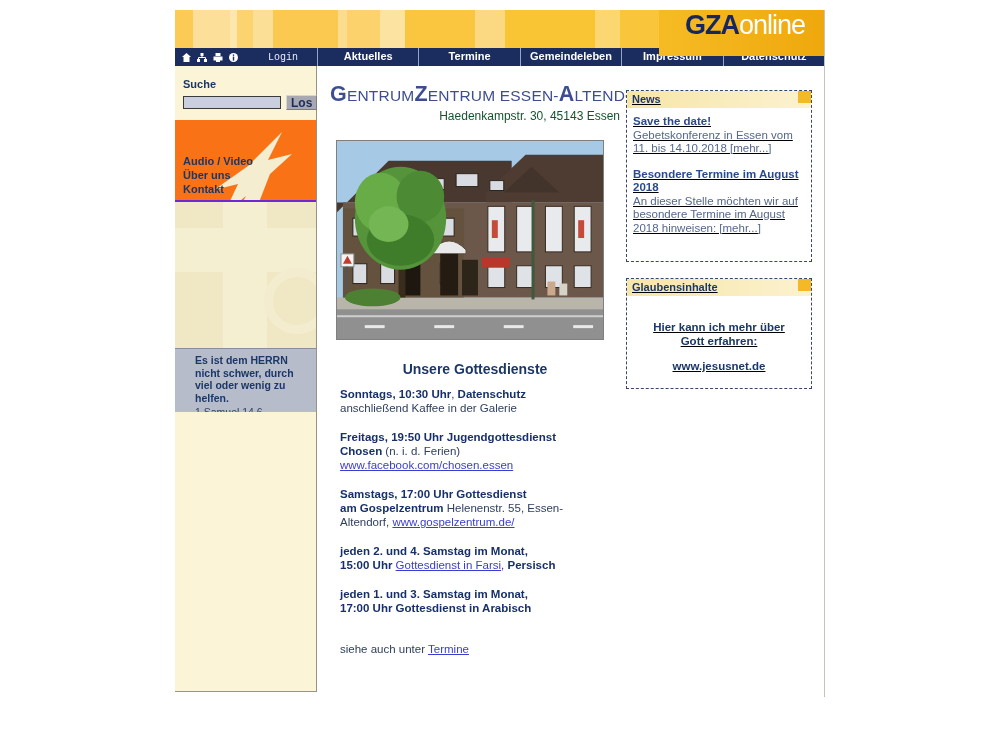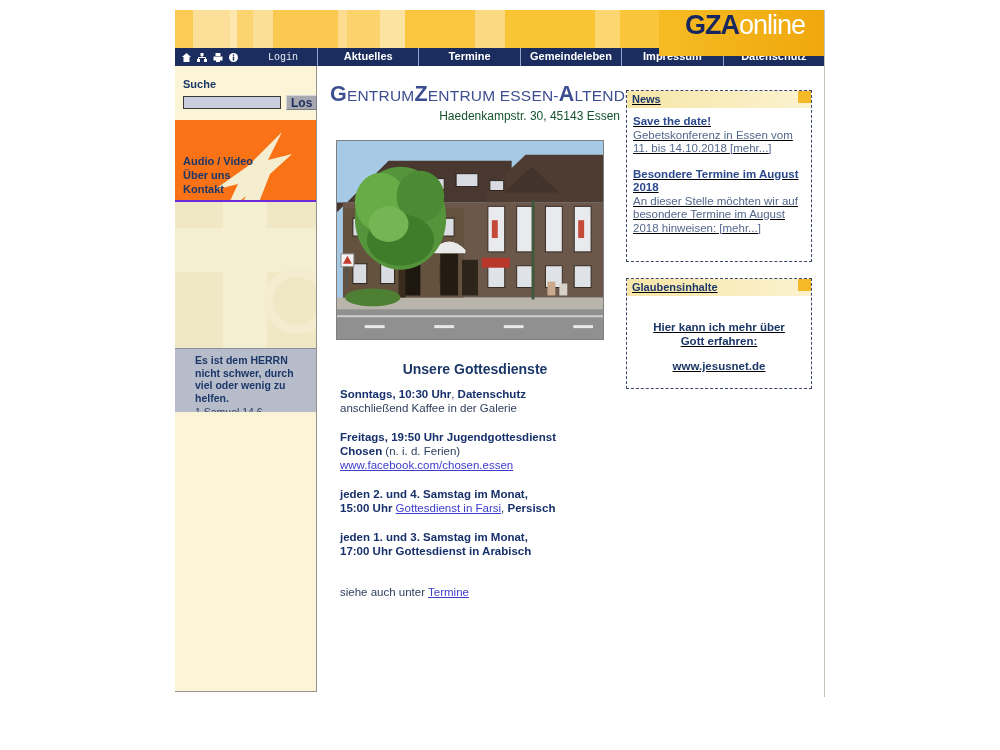--- a/index.html
+++ b/index.html
@@ -234,20 +234,21 @@
           <polygon points="10.5,116 15,124 6,124" fill="#c23b2e"></polygon>
           <rect x="9" y="127" width="2" height="22" fill="#555"></rect>
 
           <rect x="196" y="60" width="3" height="100" fill="#3f5a3a"></rect>
         </svg>
 
         <div class="sect-title">Unsere Gottesdienste</div>
         <div>
             <p class="wpar"><span class="b">Sonntags, 10:30 Uhr</span><span>, </span><span class="b">Datenschutz</span><br><span>anschließend Kaffee in der Galerie</span></p>
             <p class="wpar"><span class="b">Freitags, 19:50 Uhr Jugendgottesdienst</span><br><span class="b">Chosen</span><span> (n. i. d. Ferien)</span><br><a href="#">www.facebook.com/chosen.essen</a></p>
+            <p class="wpar"><span class="b">Samstags, 17:00 Uhr Gottesdienst</span><br><span class="b">am Gospelzentrum</span><span> Helenenstr. 55, Essen-</span><br><span>Altendorf, </span><a href="#">www.gospelzentrum.de/</a></p>
             <p class="wpar"><span class="b">jeden 2. und 4. Samstag im Monat,</span><br><span class="b">15:00 Uhr </span><a href="#">Gottesdienst in Farsi</a><span>, </span><span class="b">Persisch</span></p>
             <p class="wpar"><span class="b">jeden 1. und 3. Samstag im Monat,</span><br><span class="b">17:00 Uhr Gottesdienst in Arabisch</span></p>
             <p class="wpar last"><span>siehe auch unter </span><a href="#">Termine</a></p>
           </div>
       </div>
 
       <div class="boxes">
         <div class="box news-box">
           <div class="box-hd">
             <span>News</span>

